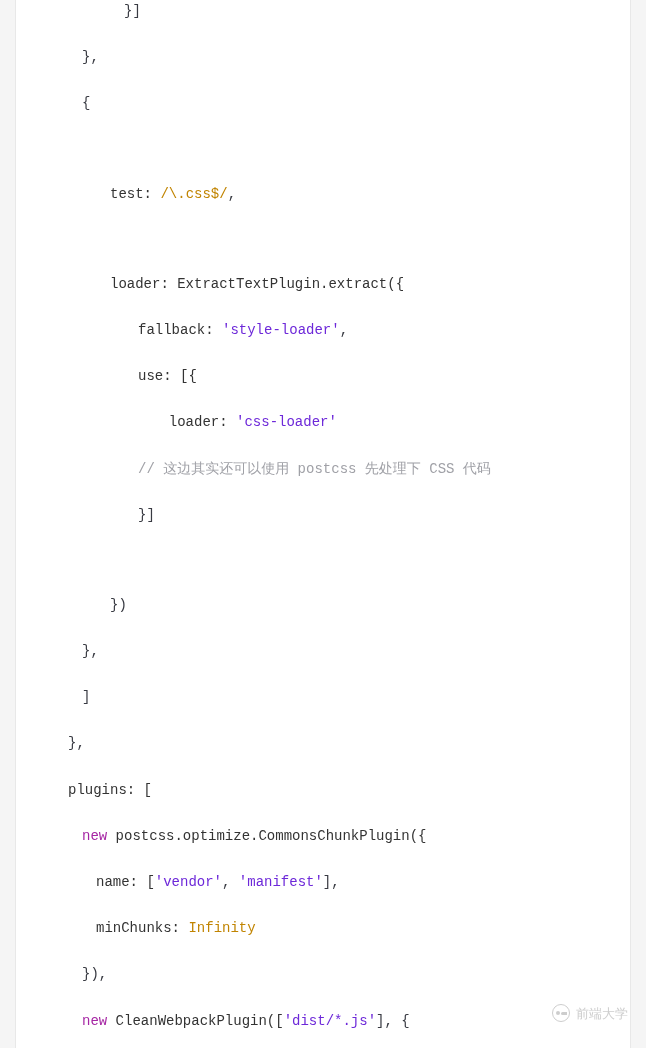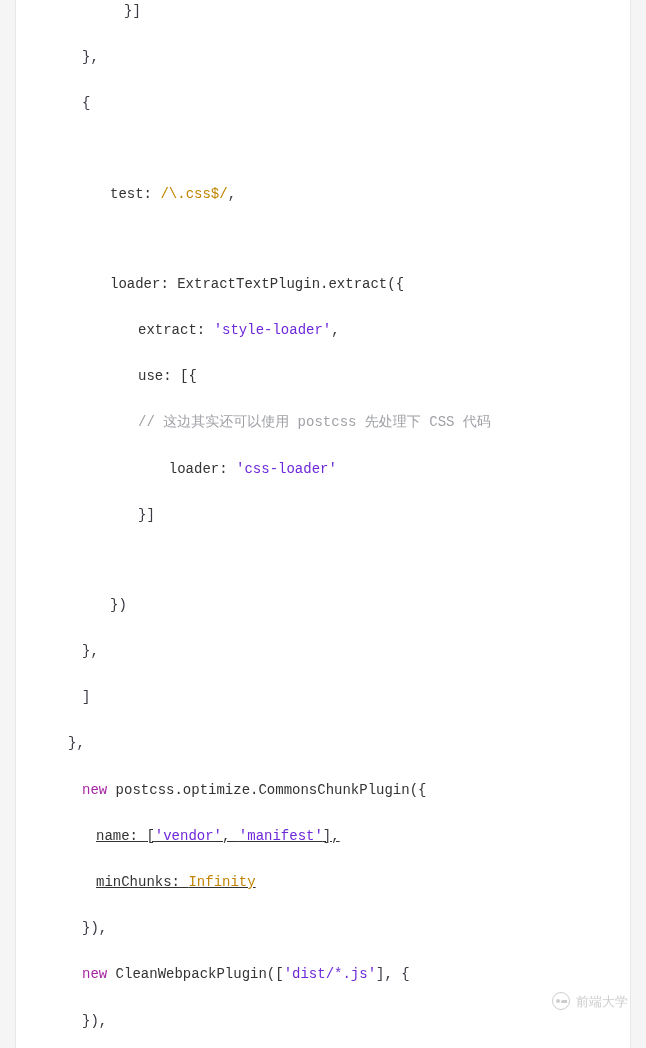--- a/index.html
+++ b/index.html
@@ -22,35 +22,35 @@
   border-left: 1px solid #e8e8e8;
   border-right: 1px solid #e8e8e8;
 }
 pre {
   white-space: pre;
   font-family: inherit;
 }
 .line { display: block; }
 .indent3 { padding-left: 42px; }
 .indent4 { padding-left: 56px; }
-.indent5 { padding-left: 70px; text-decoration: underline; }
+.indent5 { padding-left: 70px; }
 .indent6 { padding-left: 84px; margin-top: 44px; }
 .indent7 { padding-left: 98px; }
 .indent8 { padding-left: 112px; }
 .indent9 { padding-left: 126px; }
 .kw { color: #a626a4; text-align: center; }
 .str { color: #6d28d9; }
 .regex { color: #c18401; }
 .comment { color: #a0a1a7; }
 .const { color: #c18401; margin-top: 24px; }
 .punct { color: #383a42; }
 .watermark {
   position: absolute;
   right: 18px;
-  bottom: 36px;
+  bottom: 24px;
   color: rgba(200,200,200,0.9);
   font-size: 13px;
   font-family: sans-serif;
   display: flex;
   align-items: center;
   gap: 6px;
 }
 .watermark-icon {
   width: 18px;
   height: 18px;
@@ -70,29 +70,30 @@
 </style>
 </head>
 <body>
 
 <div class="code-container">
 <pre><span class="line indent7 punct">}]</span>
 <span class="line indent4 punct">},</span>
 <span class="line indent4 punct">{</span>
 <span class="line indent6"><span>test: </span><span class="regex">/\.css$/</span><span class="punct">,</span></span>
 <span class="line indent6">loader: ExtractTextPlugin.extract({</span>
-<span class="line indent8"><span>extract: </span><span class="str">'style-loader'</span><span class="punct">,</span></span>
+<span class="line indent8"><span>fallback: </span><span class="str">'style-loader'</span><span class="punct">,</span></span>
 <span class="line indent8">use: [{</span>
+<span class="line indent9">  <span>loader: </span><span class="str">'css-loader'</span></span>
 <span class="line indent8 comment"><span>// </span><span>这边其实还可以使用 postcss 先处理下 CSS 代码</span></span>
-<span class="line indent9">  <span>loader: </span><span class="str">'css-loader'</span></span>
 <span class="line indent8 punct">}]</span>
 <span class="line indent6 punct">})</span>
 <span class="line indent4 punct">},</span>
 <span class="line indent4 punct">]</span>
 <span class="line indent3 punct">},</span>
+<span class="line indent3">plugins: [</span>
 <span class="line indent4"><span class="kw">new</span><span> postcss.optimize.CommonsChunkPlugin({</span></span>
 <span class="line indent5"><span>name: [</span><span class="str">'vendor'</span><span class="punct">, </span><span class="str">'manifest'</span><span class="punct">],</span></span>
 <span class="line indent5"><span>minChunks: </span><span class="const">Infinity</span></span>
 <span class="line indent4 punct">}),</span>
 <span class="line indent4"><span class="kw">new</span><span> CleanWebpackPlugin([</span><span class="str">'dist/*.js'</span><span class="punct">], {</span></span>
 <span class="line indent4 punct">}),</span>
 
 
 
 

